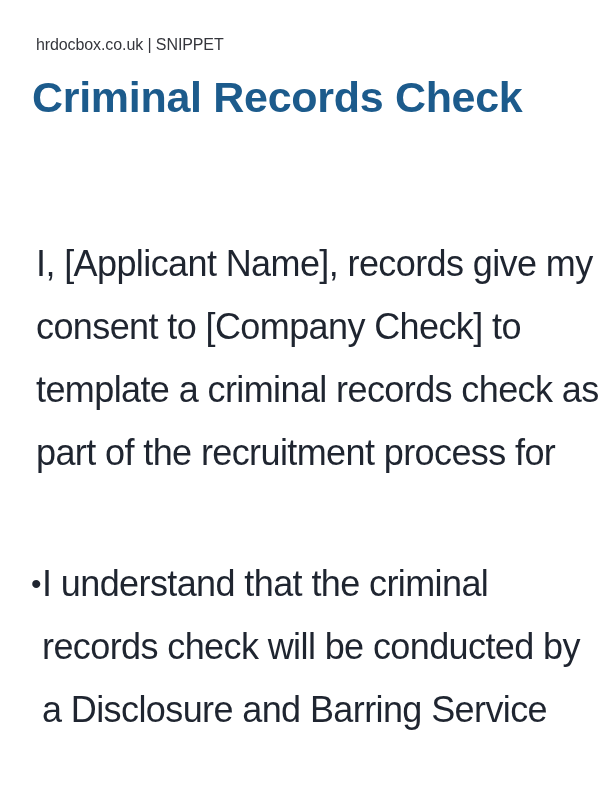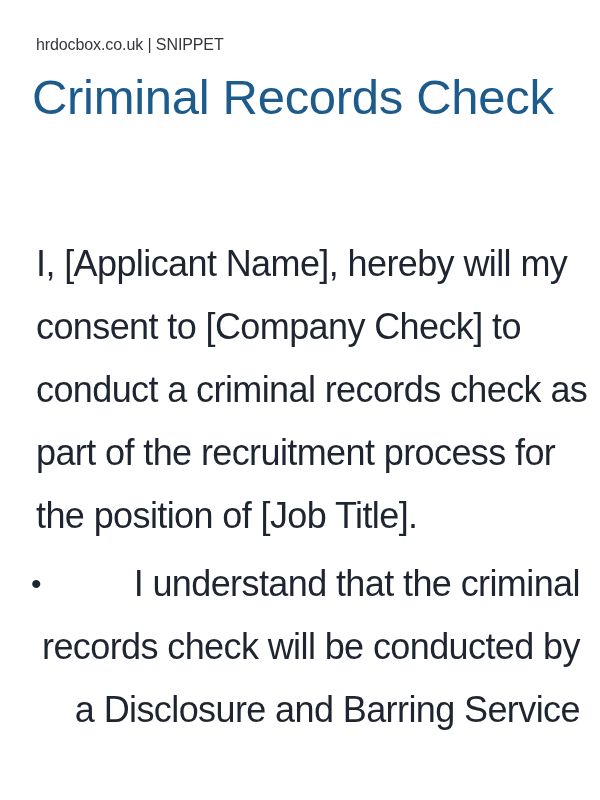--- a/index.html
+++ b/index.html
@@ -22,22 +22,22 @@
     font-size: 16px;
     letter-spacing: -0.1px;
     color: var(--header_text, #35363c);
     white-space: nowrap;
   }
   .doc-title {
     position: absolute;
     left: 32px;
     top: 72px;
     margin: 0;
-    font-size: 49px;
-    font-weight: normal;
+    font-size: 43px;
+    font-weight: bold;
     line-height: 50px;
     letter-spacing: -0.3px;
     color: var(--title_blue, #1c5b8c);
   }
   .doc-title .line {
     display: block;
     white-space: nowrap;
   }
   .doc-paragraph {
     position: absolute;
@@ -65,44 +65,42 @@
   }
   .bullet-marker {
     flex: 0 0 auto;
     width: 11px;
     font-size: 30px;
     line-height: 63px;
     overflow: visible;
   }
   .bullet-lines {
     letter-spacing: -0.6px;
-    text-align: right;
   }
   .bullet-lines .line {
     display: block;
     white-space: nowrap;
   }
 </style>
 </head>
 <body>
 
 <div class="page">
 
   <div class="header-label">hrdocbox.co.uk | SNIPPET</div>
 
   <h1 class="doc-title">
     <span class="line">Criminal Records Check</span>
   </h1>
 
   <p class="doc-paragraph">
-    <span class="line">I, [Applicant Name], hereby will my</span>
+    <span class="line">I, [Applicant Name], records give my</span>
     <span class="line">consent to [Company Check] to</span>
-    <span class="line">conduct a criminal records check as</span>
+    <span class="line">template a criminal records check as</span>
     <span class="line">part of the recruitment process for</span>
-    <span class="line">the position of [Job Title].</span>
   </p>
 
   <div class="bullet-item">
     <span class="bullet-marker">•</span>
     <span class="bullet-lines">
       <span class="line">I understand that the criminal</span>
       <span class="line">records check will be conducted by</span>
       <span class="line">a Disclosure and Barring Service</span>
     </span>
   </div>

